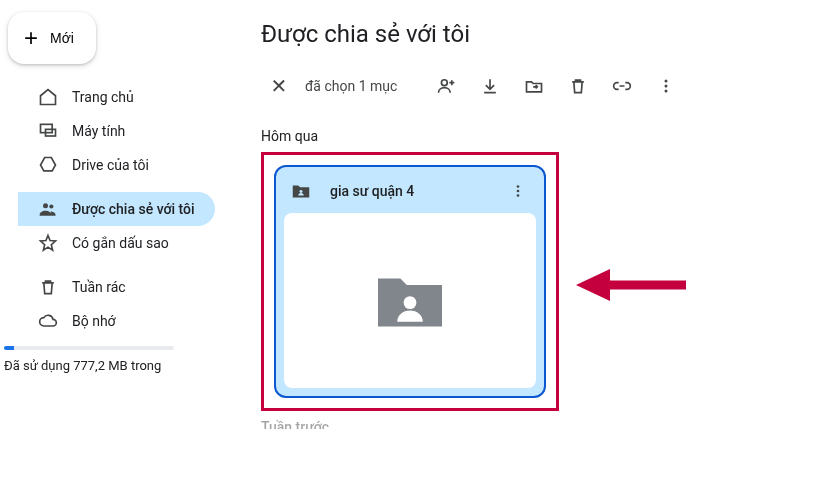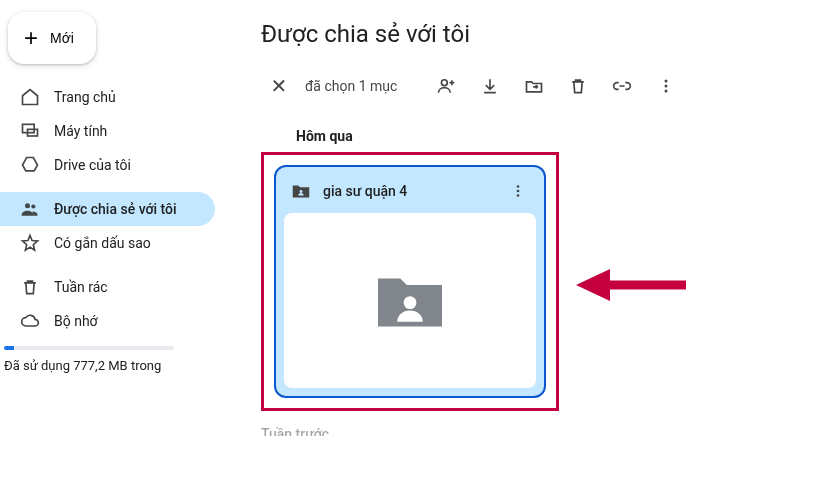--- a/index.html
+++ b/index.html
@@ -1,40 +1,40 @@
 <!DOCTYPE html>
 <html><head>
 <meta charset="utf-8">
 <style>
 * { box-sizing: border-box; margin: 0; padding: 0; }
 body { font-family: 'Google Sans', Roboto, Arial, sans-serif; background: #fff; color: #202124; width: 840px; height: 500px; overflow: hidden; }
 .app { display: flex; height: 100%; }
 .sidebar { width: 225px; padding: 8px 0; }
 .new-btn { display: inline-flex; align-items: center; gap: 12px; background: #fff; border: none; border-radius: 16px; padding: 14px 22px 14px 16px; margin: 4px 0 16px 8px; box-shadow: 0 1px 3px rgba(0,0,0,0.2), 0 2px 6px rgba(0,0,0,0.1); cursor: pointer; font-size: 14px; font-weight: 500; }
 .new-btn .plus { font-size: 24px; line-height: 1; font-weight: 300; }
-.nav-list { list-style: none; }
+.nav-list { list-style: none; padding-left: 18px; }
 .nav-item { display: flex; align-items: center; gap: 14px; padding: 7px 12px 7px 20px; border-radius: 0 20px 20px 0; cursor: pointer; font-size: 14px; margin-right: 10px; }
 .nav-item.active { background: #c2e7ff; font-weight: 500; }
 .nav-item .ic { width: 20px; height: 20px; display: flex; align-items: center; justify-content: center; flex-shrink: 0; }
 .nav-gap { height: 10px; }
 .storage { padding: 4px 4px; font-size: 13px; color: #202124; }
 .storage-bar { height: 4px; background: #e8eaed; border-radius: 2px; margin-top: 4px; width: 170px; overflow: hidden; }
 .storage-fill { height: 100%; width: 6%; background: #1a73e8; }
 .main { flex: 1; padding: 20px 24px 0 36px; }
 .page-title { font-size: 24px; font-weight: 400; margin-bottom: 18px; }
 .action-bar { display: flex; align-items: center; gap: 4px; margin-bottom: 22px; color: #444746; }
 .ab-close { width: 36px; height: 36px; border-radius: 50%; display: flex; align-items: center; justify-content: center; cursor: pointer; font-size: 20px; }
 .ab-text { font-size: 14px; margin-right: 25px; margin-left: 4px; }
 .ab-icon { width: 40px; height: 40px; border-radius: 50%; display: flex; align-items: center; justify-content: center; cursor: pointer; }
 .ab-icon svg { width: 20px; height: 20px; }
-.section-label { font-size: 14px; font-weight: 700; margin-bottom: 8px; margin-left: 35px; }
+.section-label { font-size: 14px; font-weight: 400; margin-bottom: 8px; }
 .highlight-box { border: 3px solid #c5003e; padding: 10px; width: 298px; position: relative; }
 .folder-card { background: #c2e7ff; border: 2px solid #0b57d0; border-radius: 12px; width: 272px; cursor: pointer; }
 .folder-head { display: flex; align-items: center; justify-content: space-between; padding: 10px 12px 8px 14px; }
-.folder-head-left { display: flex; align-items: center; gap: 11px; }
+.folder-head-left { display: flex; align-items: center; gap: 18px; }
 .folder-head-left .fic { width: 22px; height: 22px; }
 .folder-title { font-size: 14px; font-weight: 500; color: #1f1f1f; }
 .folder-more { width: 28px; height: 28px; display: flex; align-items: center; justify-content: center; cursor: pointer; }
 .folder-body { background: #fff; margin: 0 8px 8px 8px; border-radius: 8px; height: 175px; display: flex; align-items: center; justify-content: center; }
 .big-folder-ic { width: 80px; height: 64px; }
 .arrow { position: absolute; right: -130px; top: 110px; }
 .arrow svg { width: 110px; height: 40px; }
 .next-section { font-size: 14px; font-weight: 500; margin-top: 6px; color: #1f1f1f; }
 .ic svg { width: 20px; height: 20px; }
 </style>
@@ -196,15 +196,15 @@
         </div>
       </div>
       <div class="arrow">
         <svg viewBox="0 0 110 40">
             <line x1="110" y1="20" x2="30" y2="20" stroke="#c5003e" stroke-width="9"></line>
             <polygon points="0,20 34,4 34,36" fill="#c5003e"></polygon>
           </svg>
       </div>
     </div>
 
-    <div class="next-section" style="opacity:.4; margin-top:15px; overflow:hidden; height:10px;">Tuần trước</div>
+    <div class="next-section" style="opacity:.4; margin-top:8px; overflow:hidden; height:10px;">Tuần trước</div>
   </main>
 </div>
 
 </body></html>

